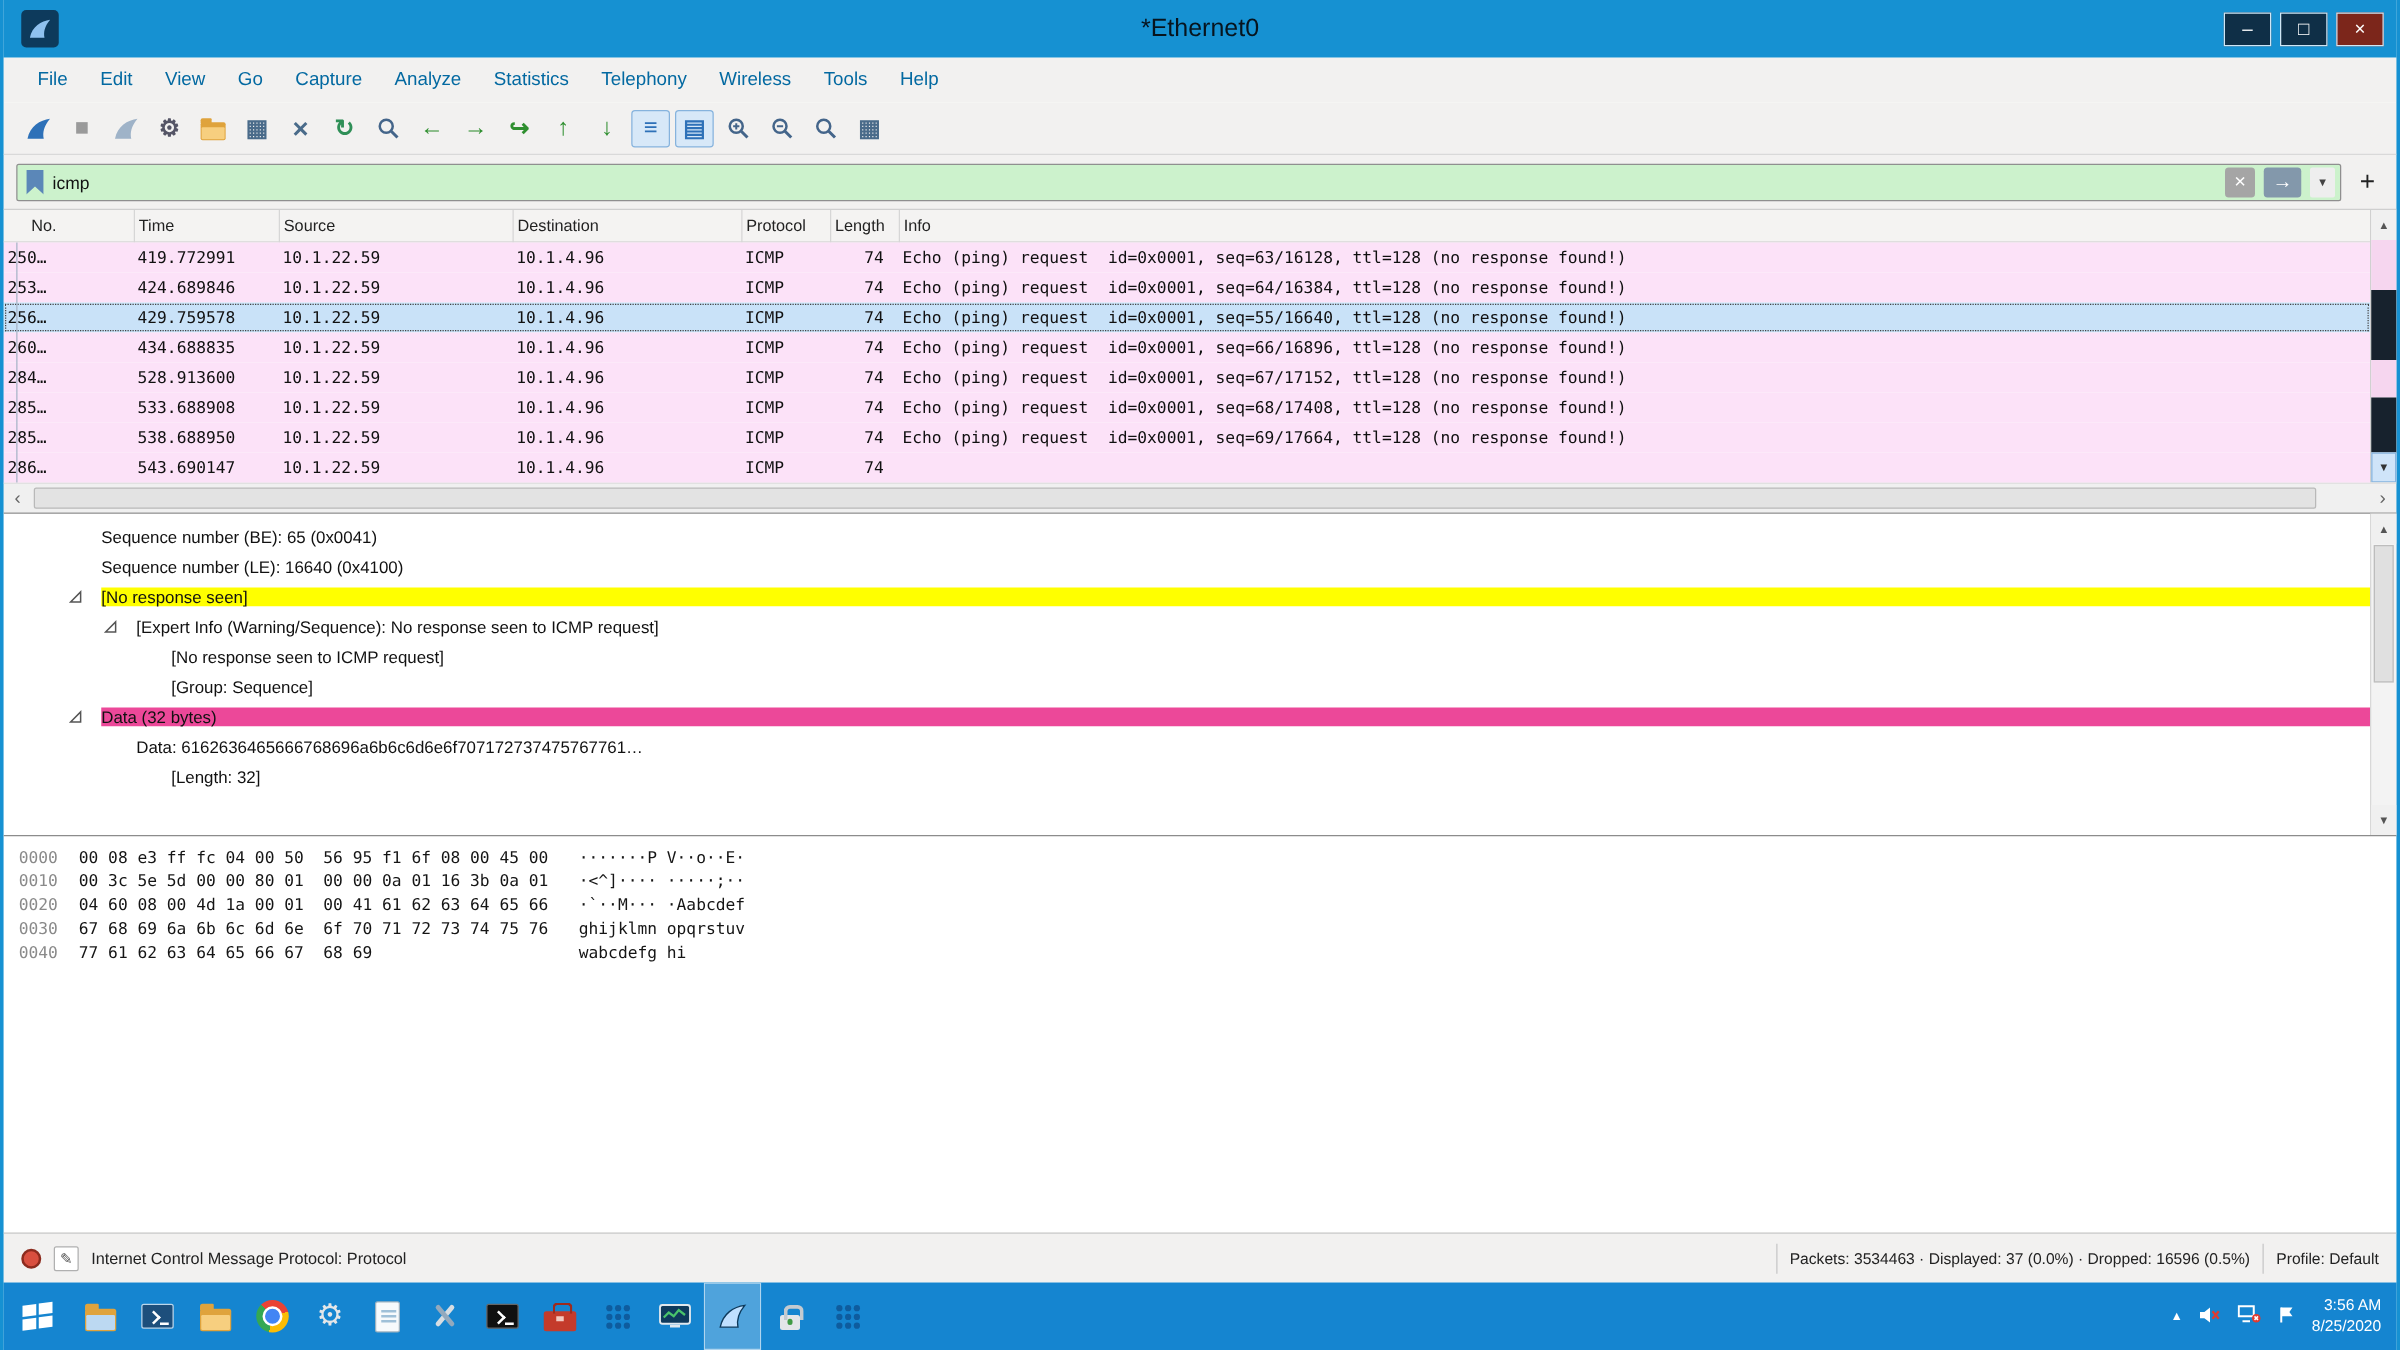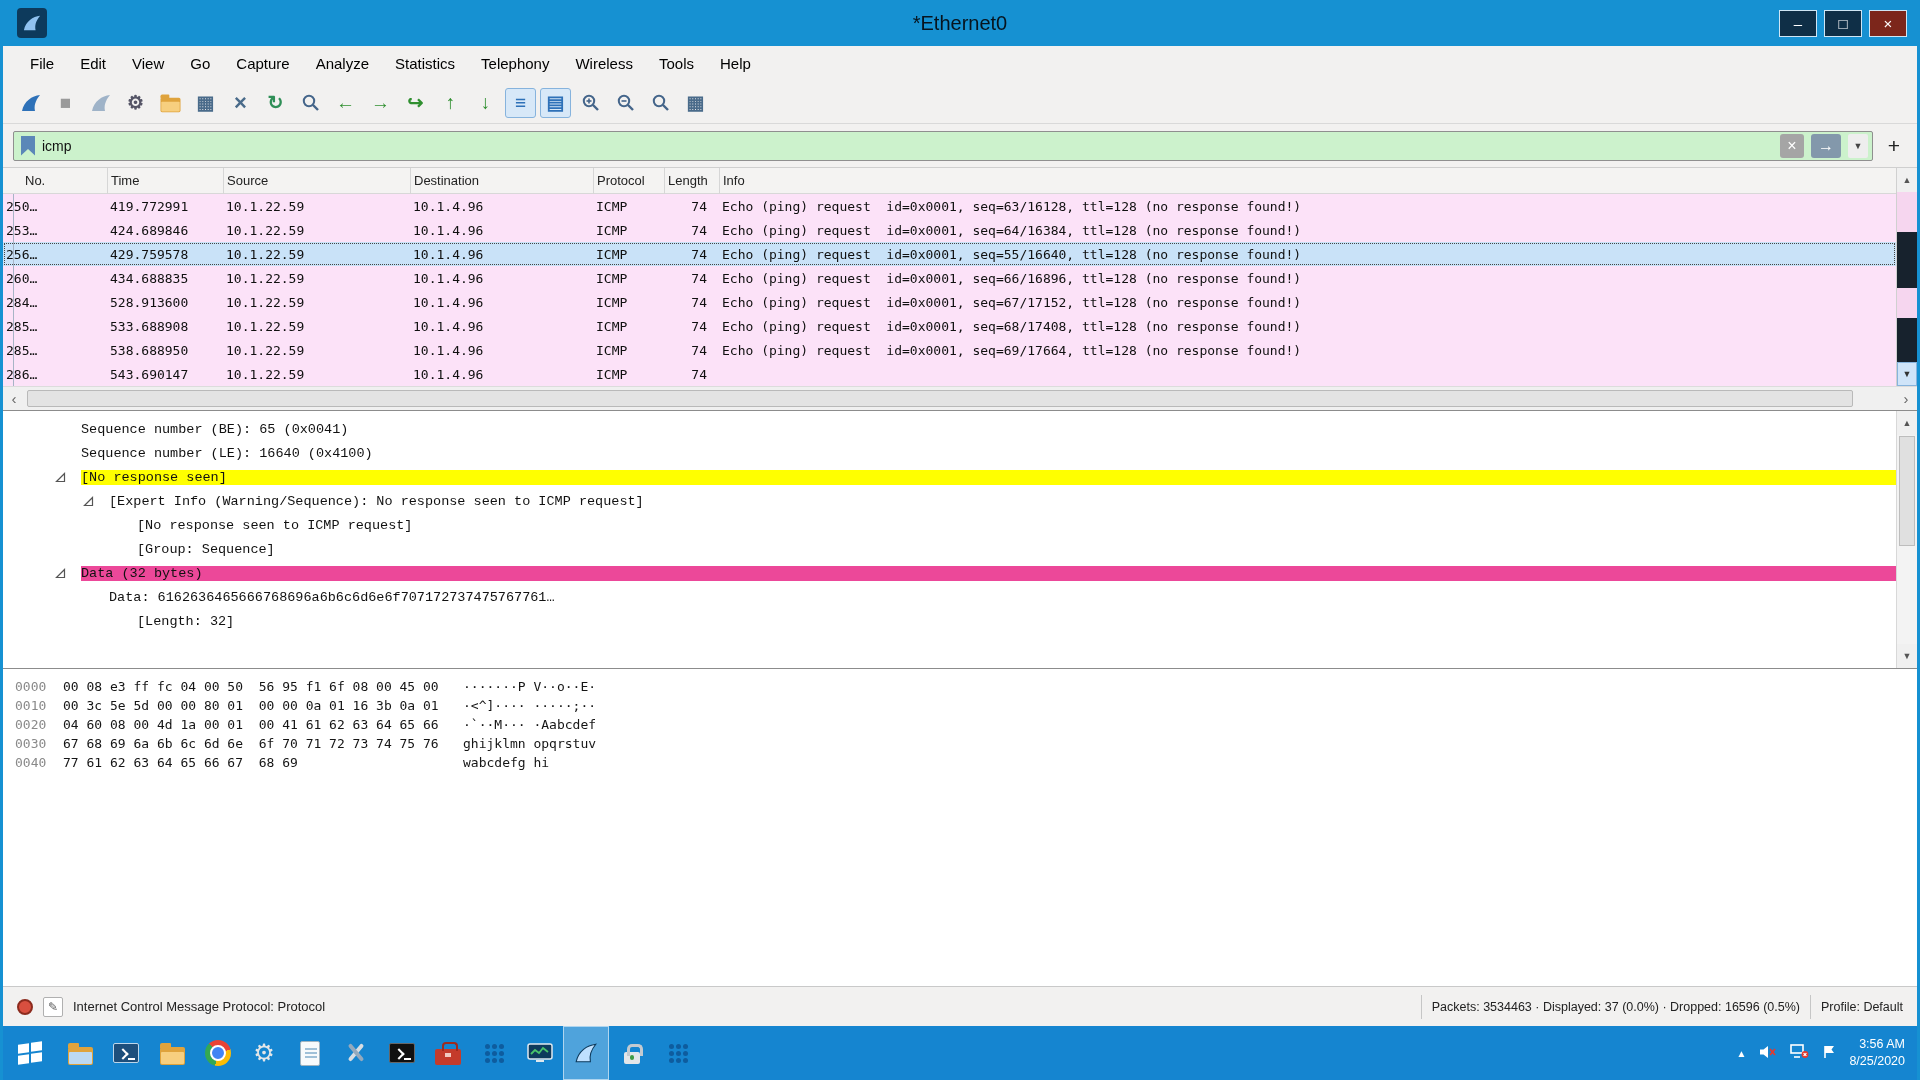--- a/index.html
+++ b/index.html
@@ -10,21 +10,21 @@
   
   .titlebar{height:46px;background:#1691d2;display:flex;align-items:center;padding:0 10px;position:relative;flex:0 0 auto}
   .app-logo{width:30px;height:30px;border-radius:4px;background:#0d3a5c;display:flex;align-items:center;justify-content:center;margin-left:4px;z-index:2}
   .titletext{position:absolute;left:0;right:0;text-align:center;font-size:20px;color:#07141e}
   .win-controls{margin-left:auto;display:flex;gap:7px;z-index:2}
   .win-btn{width:38px;height:27px;background:#0f2f47;border:1px solid #cfe6f5;color:#fff;display:flex;align-items:center;justify-content:center;font-size:15px}
   .win-btn.close{background:#7c261b}
 
   
   .menubar{height:36px;background:#f2f1f0;display:flex;align-items:center;padding-left:14px;flex:0 0 auto}
-  .menu-item{padding:0 13px;font-size:15px;color:#000000;line-height:36px}
+  .menu-item{padding:0 13px;font-size:15px;color:#0369a1;line-height:36px}
 
   
   .toolbar{height:42px;background:#f2f1f0;border-bottom:1px solid #d9d9d9;display:flex;align-items:center;padding-left:12px;gap:4px;flex:0 0 auto}
   .tb-icon{width:31px;height:30px;display:flex;align-items:center;justify-content:center;font-size:19px;border-radius:3px;font-weight:bold}
   .tb-icon.active{background:#d7e8f8;border:1px solid #86b3dd}
   .c-slate{color:#4a6b8a}.c-green{color:#2f8f2f}.c-gray{color:#9a9a9a}.c-dark{color:#556}.c-blue{color:#2e71b8}.c-teal{color:#2f8f57}
 
   
   .filterbar{height:44px;background:#f2f1f0;display:flex;align-items:center;padding:0 10px;gap:8px;flex:0 0 auto;border-bottom:1px solid #cfcfcf}
   .filter-field{flex:1;height:30px;background:#ccf2cc;border:1px solid #8f8f8f;border-radius:2px;display:flex;align-items:center;padding:0 4px 0 7px;gap:7px}
@@ -58,21 +58,21 @@
   .s1{height:40px}.s2{height:56px}.s3{height:30px}.s4{height:44px}
 
   
   .hscroll{height:24px;display:flex;align-items:center;background:#f0f0f0;border-top:1px solid #dcdcdc;flex:0 0 auto}
   .hbtn{width:22px;height:24px;display:flex;align-items:center;justify-content:center;color:#666;font-size:15px}
   .htrack{flex:1;height:100%;padding:3px 2px}
   .hthumb{height:17px;background:#e3e3e3;border:1px solid #b9b9b9;border-radius:2px;width:calc(100% - 40px)}
 
   
   .details{height:258px;border-top:1px solid #8c8c8c;display:flex;flex:0 0 auto;background:#fff}
-  .dlines{flex:1;padding-top:6px;font-family:Liberation Mono, monospace;font-size:13.5px;color:#111}
+  .dlines{flex:1;padding-top:6px;font-family:Liberation Sans, sans-serif;font-size:13.5px;color:#111}
   .dline{height:24px;display:flex;align-items:center}
   .lvl1{padding-left:52px}.lvl2{padding-left:80px}.lvl3{padding-left:108px}
   .tri{width:26px;display:flex;align-items:center;flex:0 0 auto}
   .dline.no-tri .dtxt{margin-left:26px}
   .dtxt{white-space:pre}
   .dtxt.fill{flex:1}
   .hl-yellow{background:#ffff00}
   .hl-gray{background:#ec4899}
   .vscroll{width:21px;border-left:1px solid #d8d8d8;display:flex;flex-direction:column;background:#f3f3f3}
   .vthumb{height:110px;background:#e0e0e0;border:1px solid #bdbdbd;margin:1px 2px}

